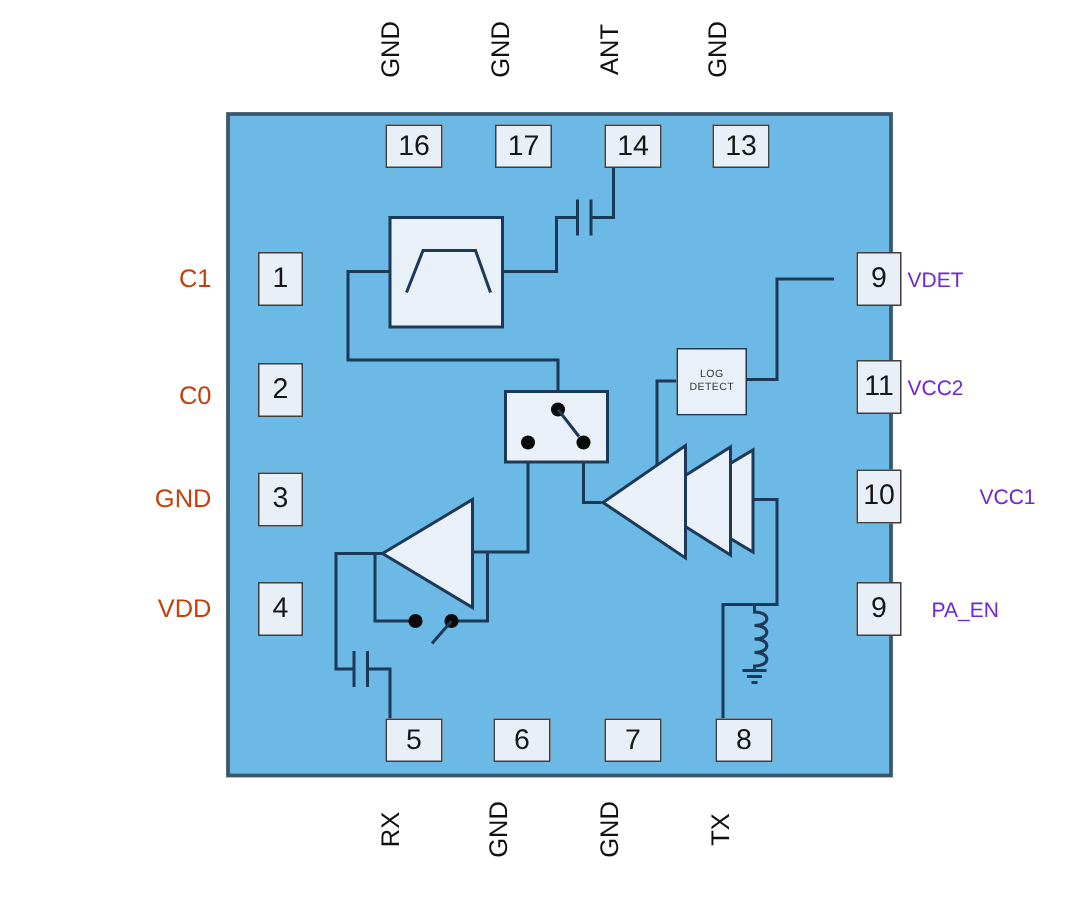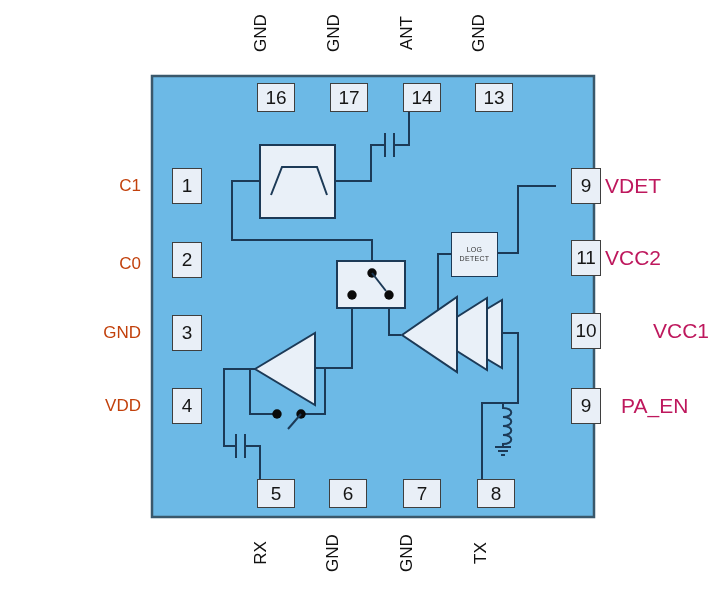--- a/index.html
+++ b/index.html
@@ -16,21 +16,21 @@
   .pin-h{width:38px;height:29px;}
   .pin-v{width:30px;height:36px;}
   .llabel{
     position:absolute;left:61px;width:80px;height:36px;
     display:flex;align-items:center;justify-content:flex-end;
     font-size:17px;color:#c2410c;
   }
   .rrlabel{
     position:absolute;left:605px;width:95px;height:36px;
     display:flex;align-items:center;justify-content:flex-start;
-    font-size:21px;color:#be185d;
+    font-size:14px;color:#6d28d9;
   }
   .rlabel{
     position:absolute;width:60px;height:18px;
     display:flex;align-items:center;justify-content:center;
     transform:rotate(-90deg);
     font-size:17px;color:#111;white-space:nowrap;
   }
   .logdetect{
     position:absolute;left:451px;top:232px;width:47px;height:45px;
     background:#E9F0F8;border:1.5px solid #1C3A57;box-sizing:border-box;

